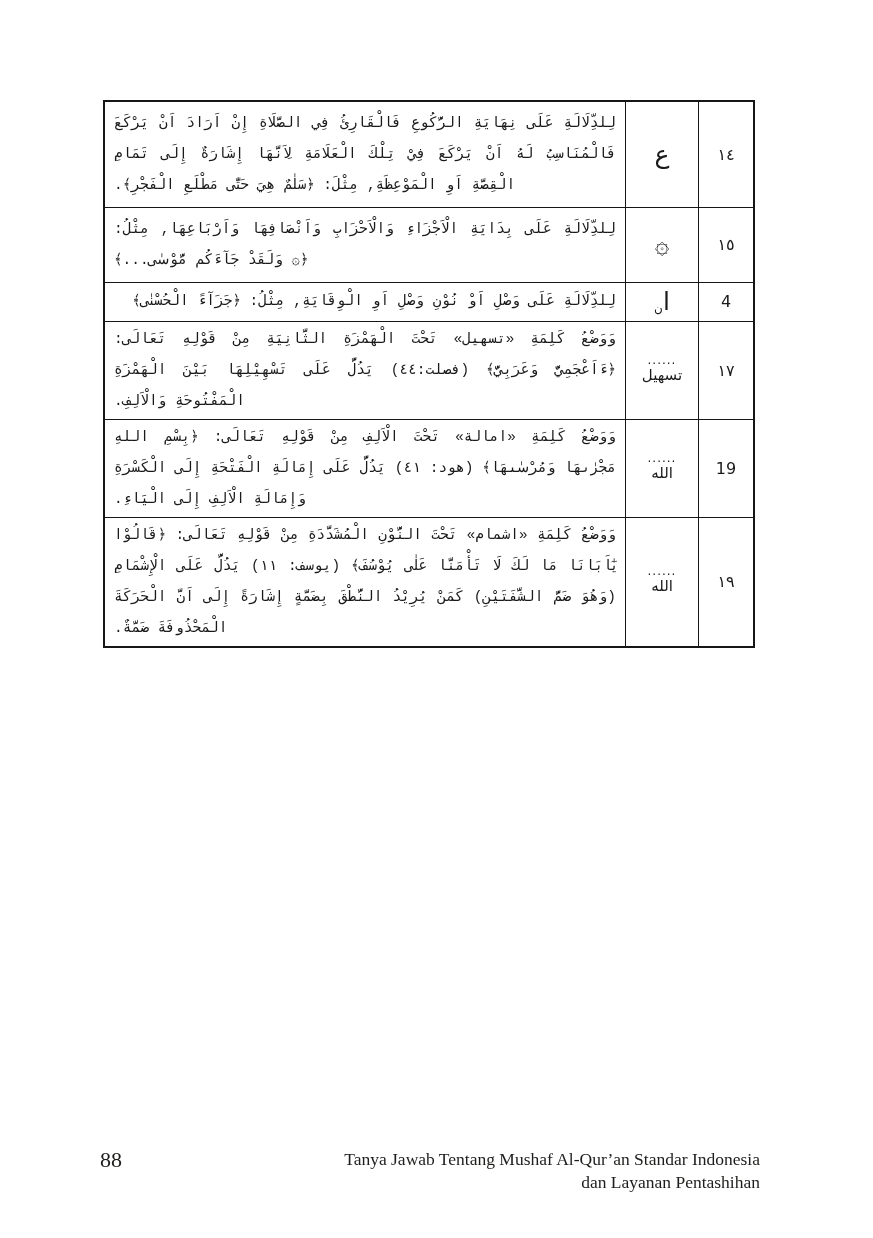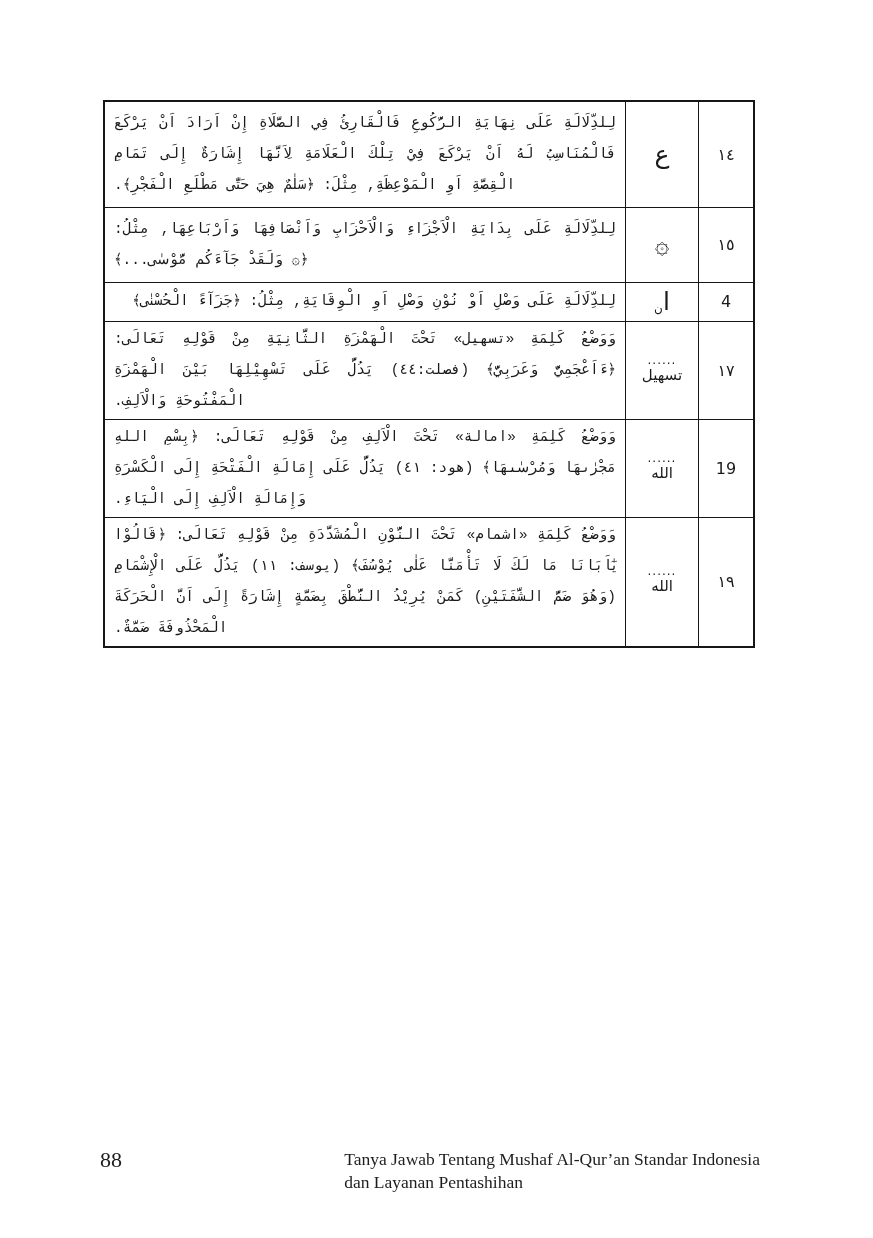--- a/index.html
+++ b/index.html
@@ -87,20 +87,21 @@
     display: flex;
     justify-content: space-between;
     align-items: flex-start;
     color: #1d1d1b;
   }
   .page-num {
     font-size: 22px;
     line-height: 24px;
   }
   .footer-title {
+    text-align: right;
     font-size: 17.5px;
     line-height: 23px;
     font-family: Liberation Serif, serif;
   }
 </style>
 </head>
 <body>
 
 <div class="page">
 

